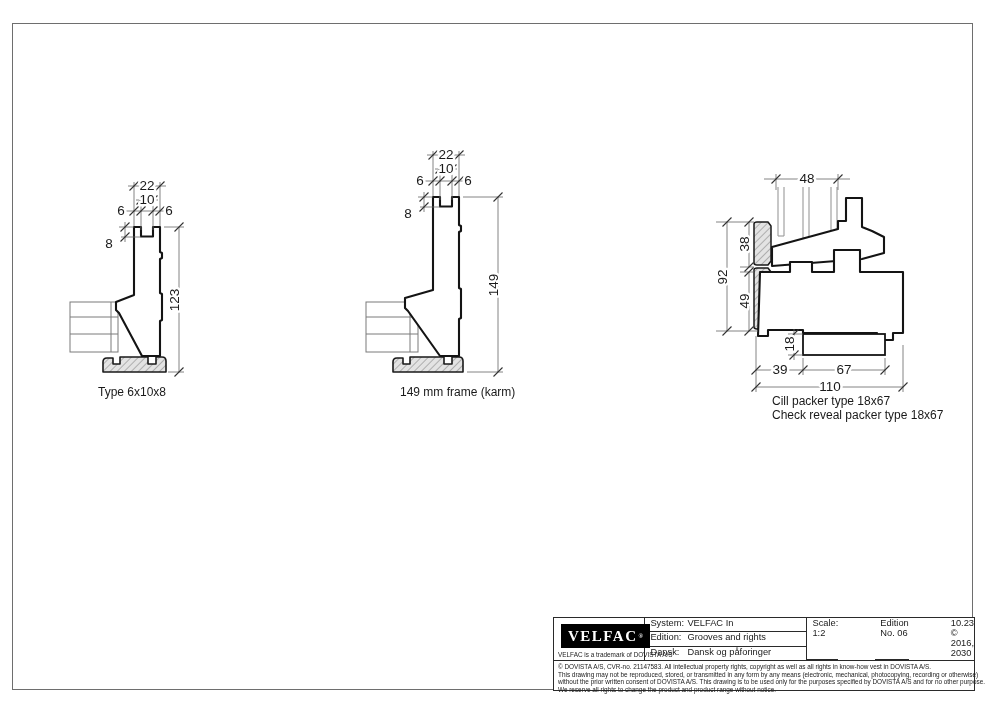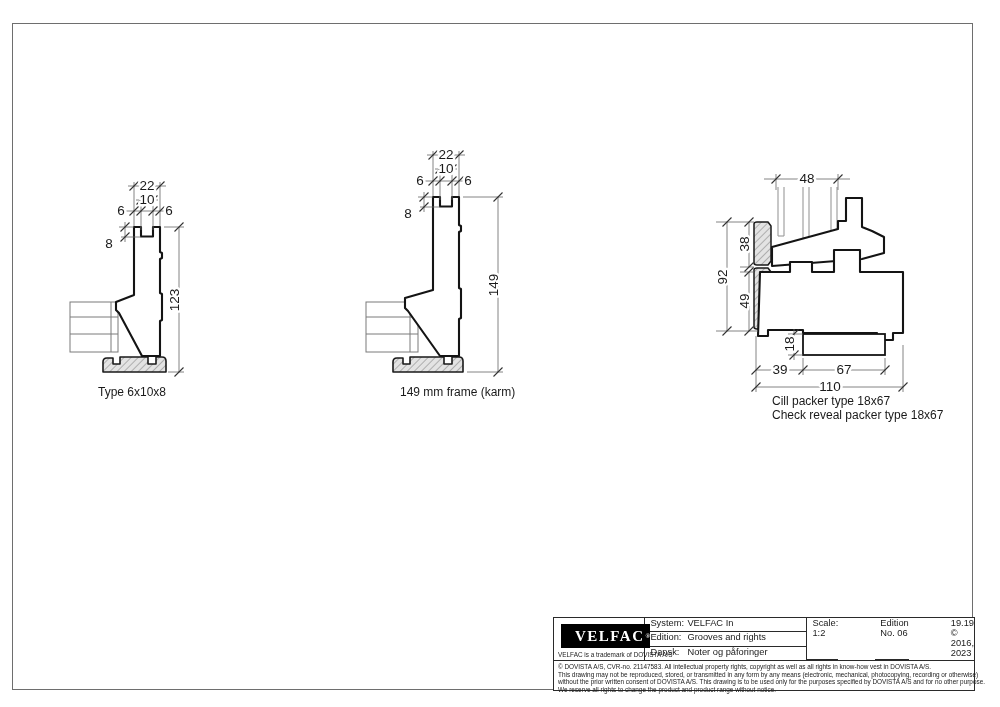--- a/index.html
+++ b/index.html
@@ -6,21 +6,21 @@
   body{width:1000px;height:707px;position:relative;font-family:"Liberation Sans",sans-serif;color:#1a1a1a;overflow:hidden;}
   .page-border{position:absolute;left:12px;top:23px;width:961px;height:667px;border:1.4px solid #6e6e6e;box-sizing:border-box;}
   svg{position:absolute;left:0;top:0;}
   svg text{font-family:"Liberation Sans",sans-serif;fill:#1a1a1a;}
   .dimtxt{font-size:13.5px;paint-order:stroke;stroke:#ffffff;stroke-width:5px;stroke-linejoin:round;}
   .lbltxt{font-size:12px;}
   
   .titleblock{position:absolute;left:553px;top:617px;width:422px;height:74px;border:1.2px solid #2a2a2a;box-sizing:border-box;background:#fff;display:flex;flex-direction:column;}
   .tb-top{display:flex;flex:0 0 42px;}
   .tb-logo-cell{width:115px;border-right:1px solid #2a2a2a;box-sizing:border-box;position:relative;}
-  .tb-logo-box{position:absolute;left:7px;top:6px;width:89px;height:24px;background:#000;color:#fff;display:flex;align-items:center;justify-content:flex-end;font-family:"Liberation Serif",serif;font-weight:700;font-size:15px;letter-spacing:1.5px;}
+  .tb-logo-box{position:absolute;left:7px;top:6px;width:89px;height:24px;background:#000;color:#fff;display:flex;align-items:center;justify-content:center;font-family:"Liberation Serif",serif;font-weight:700;font-size:15px;letter-spacing:1.5px;}
   .tb-logo-reg{font-size:6px;vertical-align:super;margin-left:1px;letter-spacing:0;}
   .tb-trademark{position:absolute;left:4px;bottom:2px;font-size:6.4px;color:#222;white-space:nowrap;}
   .tb-mid-cell{width:204px;border-right:1px solid #2a2a2a;box-sizing:border-box;display:flex;flex-direction:column;}
   .tb-right-cell{flex:1;display:flex;gap:37px;}
   .tb-row{flex:1;display:flex;align-items:flex-start;border-bottom:1px solid #2a2a2a;box-sizing:border-box;font-size:9.3px;padding-left:5px;}
   .tb-row:last-child{border-bottom:none;}
   .tb-row .lab{width:37px;flex:0 0 37px;}
   .tb-legal{flex:1;border-top:1px solid #2a2a2a;box-sizing:border-box;padding:2px 0 0 4px;font-size:6.4px;line-height:7.6px;color:#222;}
   .tb-legal div{white-space:nowrap;}
 </style>
@@ -274,27 +274,27 @@
       <div class="tb-row">
         <span class="lab">System:</span>
         <span>VELFAC In</span>
       </div>
       <div class="tb-row">
         <span class="lab">Edition:</span>
         <span>Grooves and rights</span>
       </div>
       <div class="tb-row">
         <span class="lab">Dansk:</span>
-        <span>Noter og påforinger</span>
+        <span>Dansk og påforinger</span>
       </div>
     </div>
     <div class="tb-right-cell">
       <div class="tb-row">Scale: 1:2</div>
       <div class="tb-row">Edition No. 06</div>
-      <div class="tb-row">19.19 © 2016, 2023</div>
+      <div class="tb-row">10.23 © 2016, 2030</div>
     </div>
   </div>
   <div class="tb-legal">
     <div>© DOVISTA A/S, CVR-no. 21147583. All intellectual property rights, copyright as well as all rights in know-how vest in DOVISTA A/S.</div>
     <div>This drawing may not be reproduced, stored, or transmitted in any form by any means (electronic, mechanical, photocopying, recording or otherwise)</div>
     <div>without the prior written consent of DOVISTA A/S. This drawing is to be used only for the purposes specified by DOVISTA A/S and for no other purpose.</div>
     <div>We reserve all rights to change the product and product range without notice.</div>
   </div>
 </div>
 

